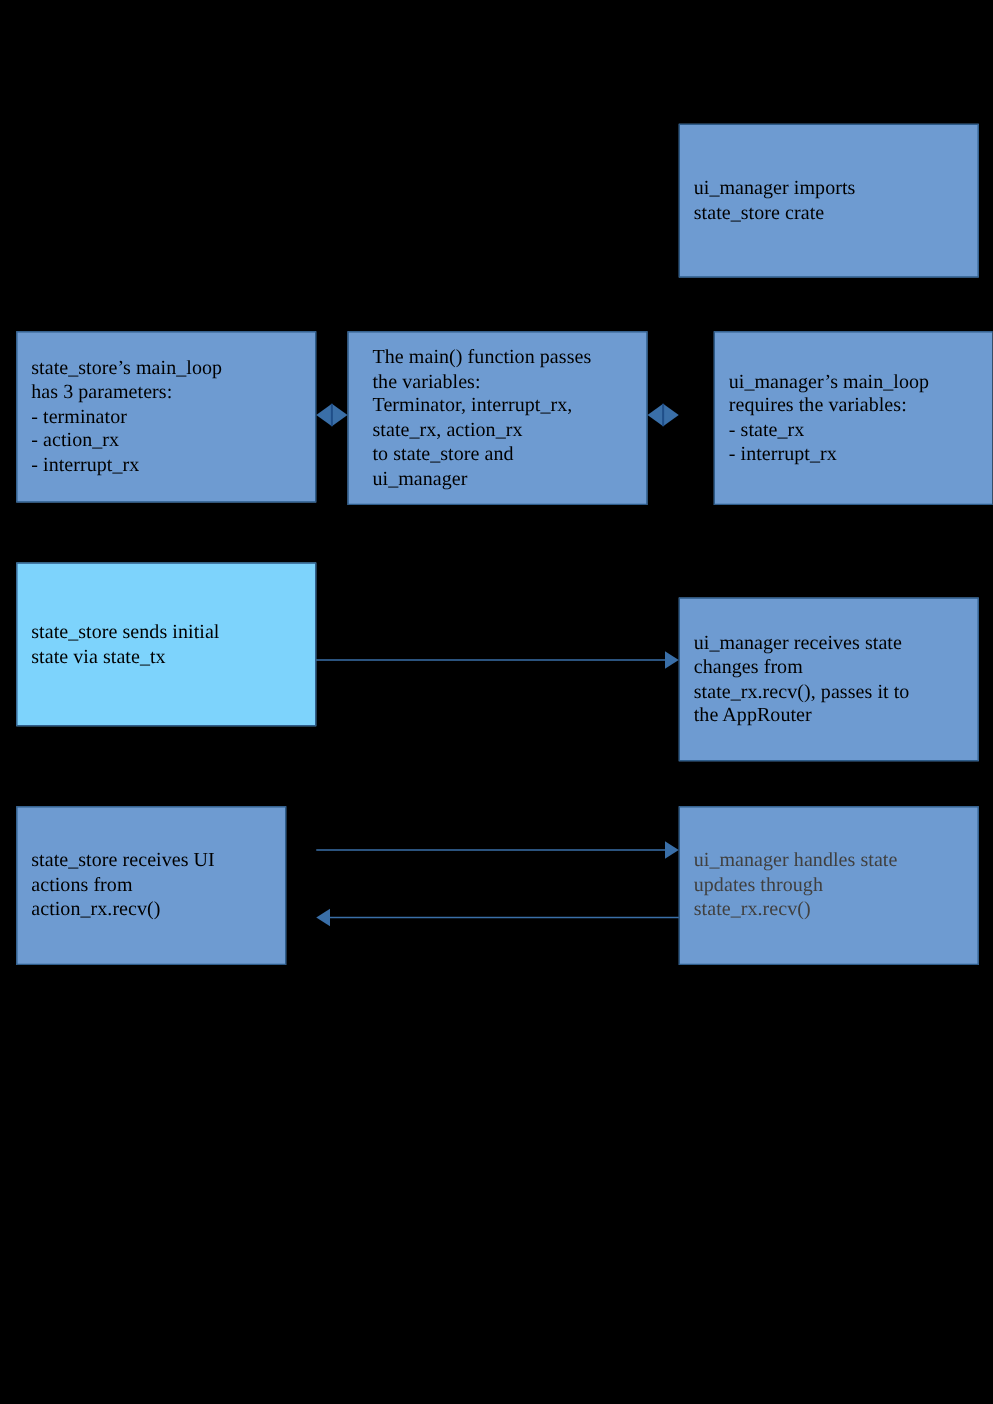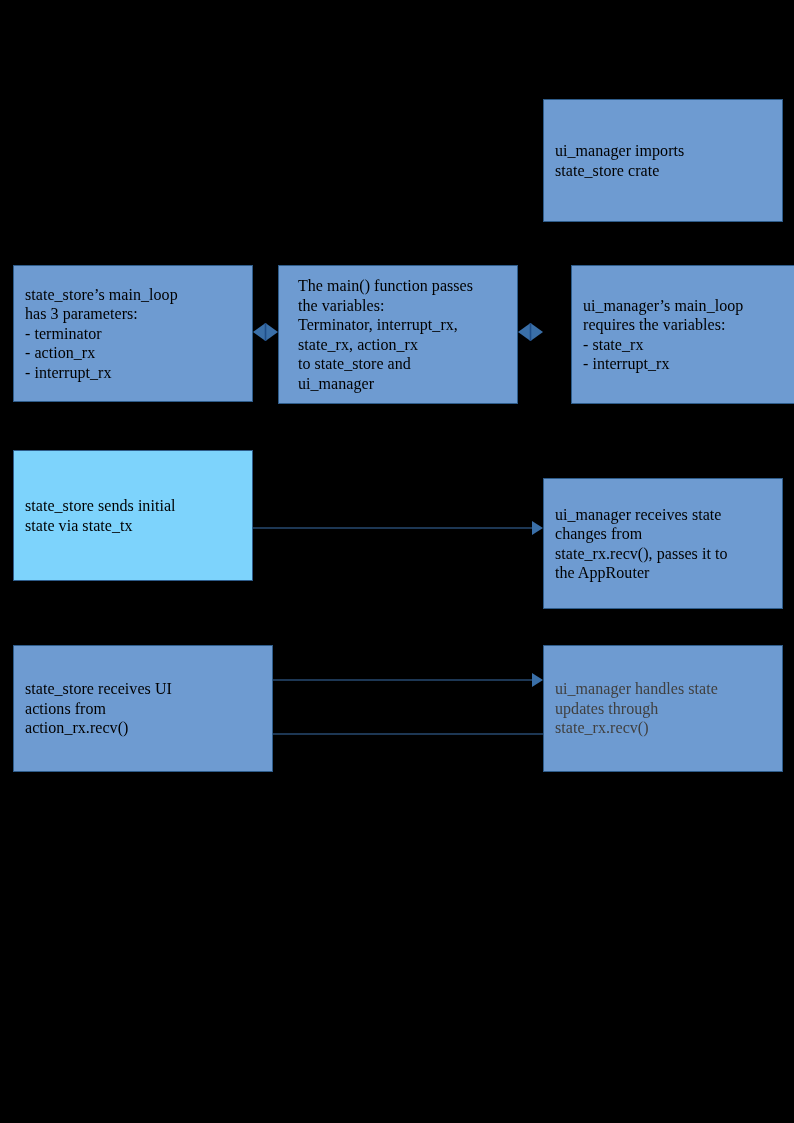--- a/index.html
+++ b/index.html
@@ -104,21 +104,21 @@
       <div class="node left-align" style="left: 571px; top: 265px; width: 240px; height: 139px; background: rgb(110, 155, 209); border-color: rgb(46, 92, 138); color: rgb(0, 0, 0);">ui_manager’s main_loop
 requires the variables:
 - state_rx
 - interrupt_rx</div>
       <div class="node left-align" style="left: 13px; top: 450px; width: 240px; height: 131px; background: #7dd3fc; border-color: rgb(46, 92, 138); color: rgb(0, 0, 0);">state_store sends initial
 state via state_tx</div>
       <div class="node left-align" style="left: 543px; top: 450px; width: 240px; height: 131px; background: rgb(110, 155, 209); border-color: rgb(46, 92, 138); color: rgb(0, 0, 0); margin-top: 28px;">ui_manager receives state
 changes from
 state_rx.recv(), passes it to
 the AppRouter</div>
-      <div class="node left-align" style="left: 13px; top: 645px; width: 260px; height: 127px; background: rgb(110, 155, 209); border-color: rgb(46, 92, 138); color: rgb(0, 0, 0);">state_store receives UI
+      <div class="node left-align" style="left: 13px; top: 645px; width: 216px; height: 127px; background: rgb(110, 155, 209); border-color: rgb(46, 92, 138); color: rgb(0, 0, 0);">state_store receives UI
 actions from
 action_rx.recv()</div>
       <div class="node left-align" style="left: 543px; top: 645px; width: 240px; height: 127px; background: rgb(110, 155, 209); border-color: rgb(46, 92, 138); color: #404040;">ui_manager handles state
 updates through
 state_rx.recv()</div>
     </div>
 
 </div>
 
 </body></html>

